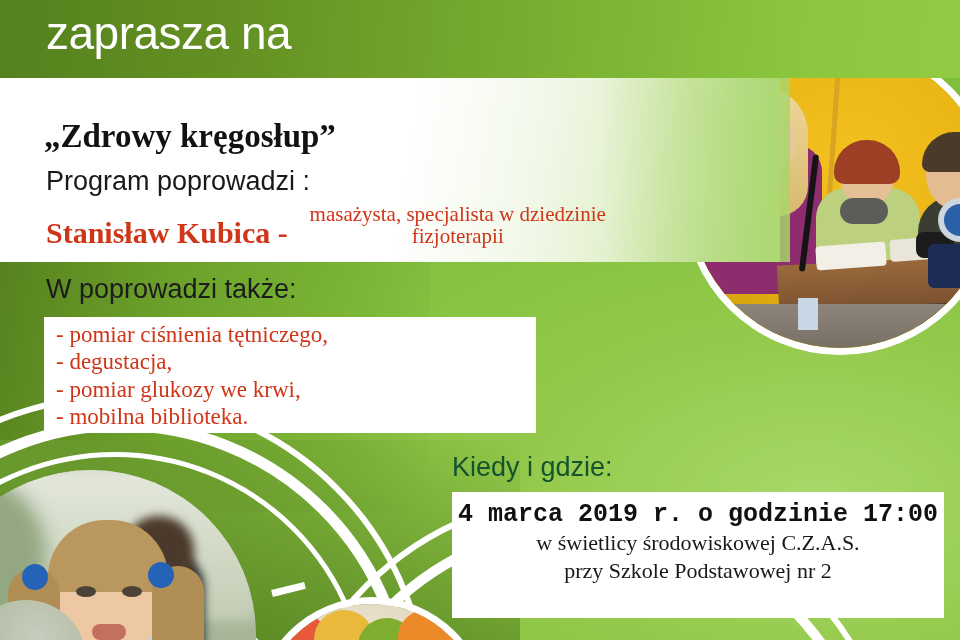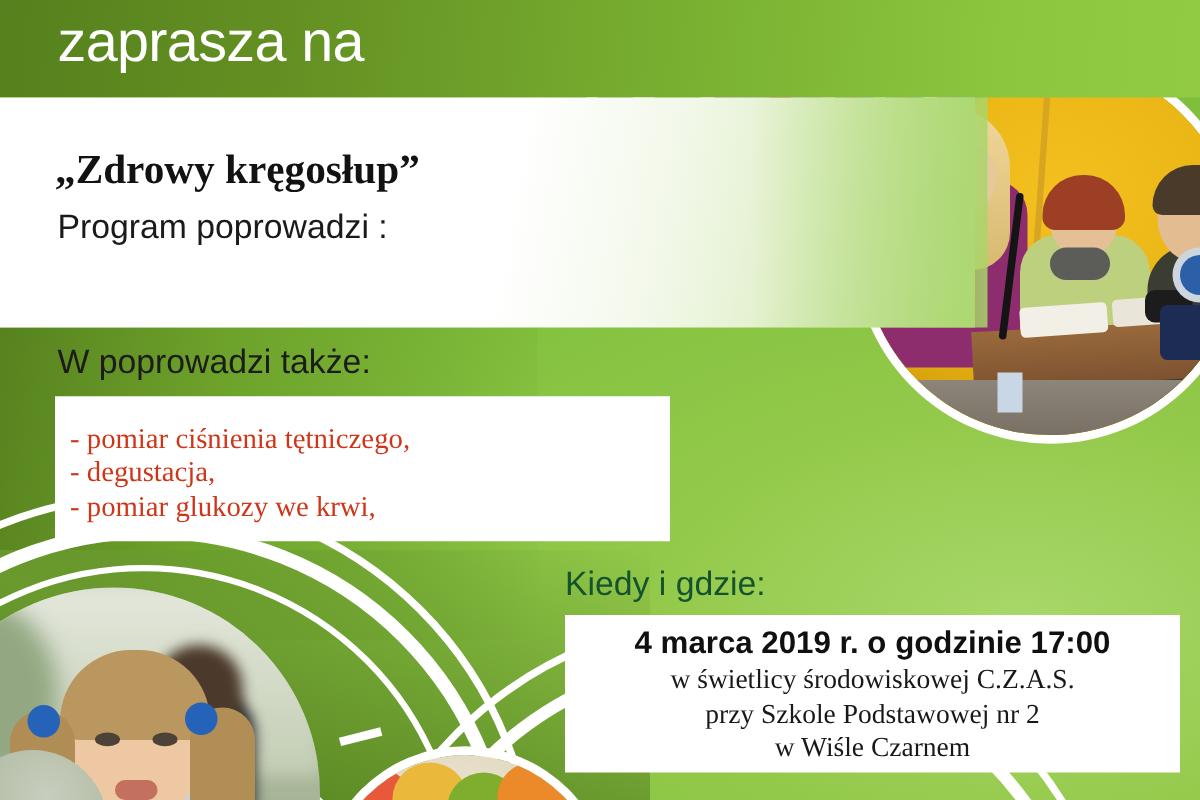--- a/index.html
+++ b/index.html
@@ -130,21 +130,21 @@
     white-space: nowrap;
   }
   .program-box {
     position: absolute;
     left: 44px; top: 317px;
     width: 492px; height: 116px;
     background: #ffffff;
   }
   .program-list {
     margin: 0;
-    padding: 20px 0 0 12px;
+    padding: 4px 0 0 12px;
     list-style: none;
   }
   .program-list li {
     font-family: "Liberation Serif", serif;
     font-size: 23px;
     color: #cf3517;
     line-height: 1.185;
     white-space: nowrap;
   }
 
@@ -157,21 +157,21 @@
     white-space: nowrap;
   }
   .when-box {
     position: absolute;
     left: 452px; top: 492px;
     width: 492px; height: 126px;
     background: #ffffff;
     text-align: center;
   }
   .when-date {
-    font-family: Liberation Sans, sans-serif;
+    font-family: Liberation Mono, monospace;
     font-size: 25px;
     font-weight: bold;
     color: #101010;
     margin-top: 8px;
     white-space: nowrap;
   }
   .when-line {
     font-family: "Liberation Serif", serif;
     font-size: 22px;
     color: #181818;
@@ -393,33 +393,36 @@
   </div>
 
   <div class="white-panel"></div>
   <div class="panel-fade"></div>
 
 
   <div class="lecture-title">„Zdrowy kręgosłup”</div>
 
   <div class="program-lead">Program poprowadzi :</div>
 
+  <div class="speaker-row">
+    <span class="speaker-name">Stanisław Kubica -</span><span class="speaker-role">masażysta, specjalista w dziedzinie fizjoterapii</span>
+  </div>
 
   <div class="program-heading">W poprowadzi także:</div>
 
   <div class="program-box">
     <ul class="program-list">
       <li>- pomiar ciśnienia tętniczego,</li>
       <li>- degustacja,</li>
       <li>- pomiar glukozy we krwi,</li>
+      <li>- mobilna biblioteka.</li>
     </ul>
   </div>
 
   <div class="when-heading">Kiedy i gdzie:</div>
 
   <div class="when-box">
     <div class="when-date">4 marca 2019 r. o godzinie 17:00</div>
     <div class="when-line">w świetlicy środowiskowej C.Z.A.S.</div>
     <div class="when-line">przy Szkole Podstawowej nr 2</div>
-    <div class="when-line">w Wiśle Czarnem</div>
   </div>
 
 </div>
 
 </body></html>

